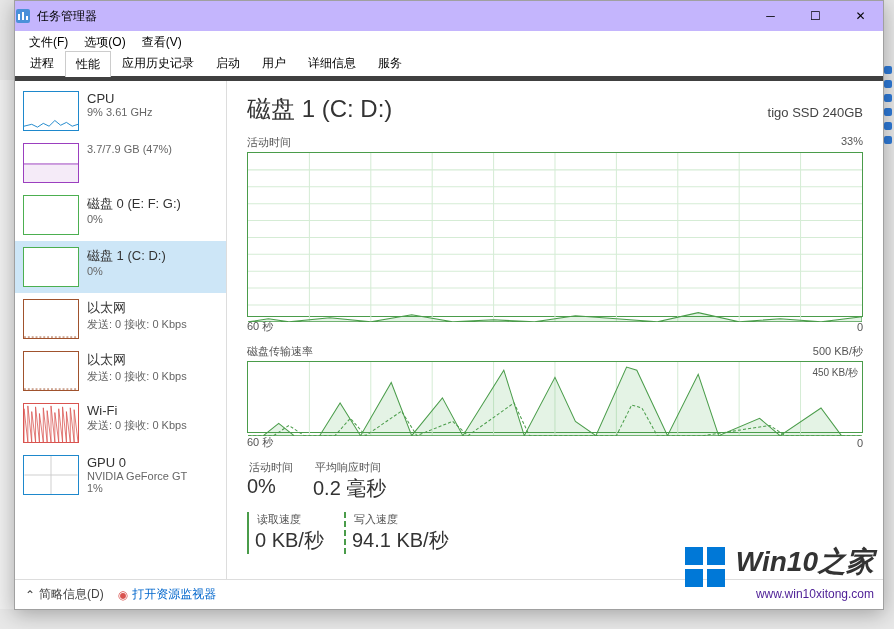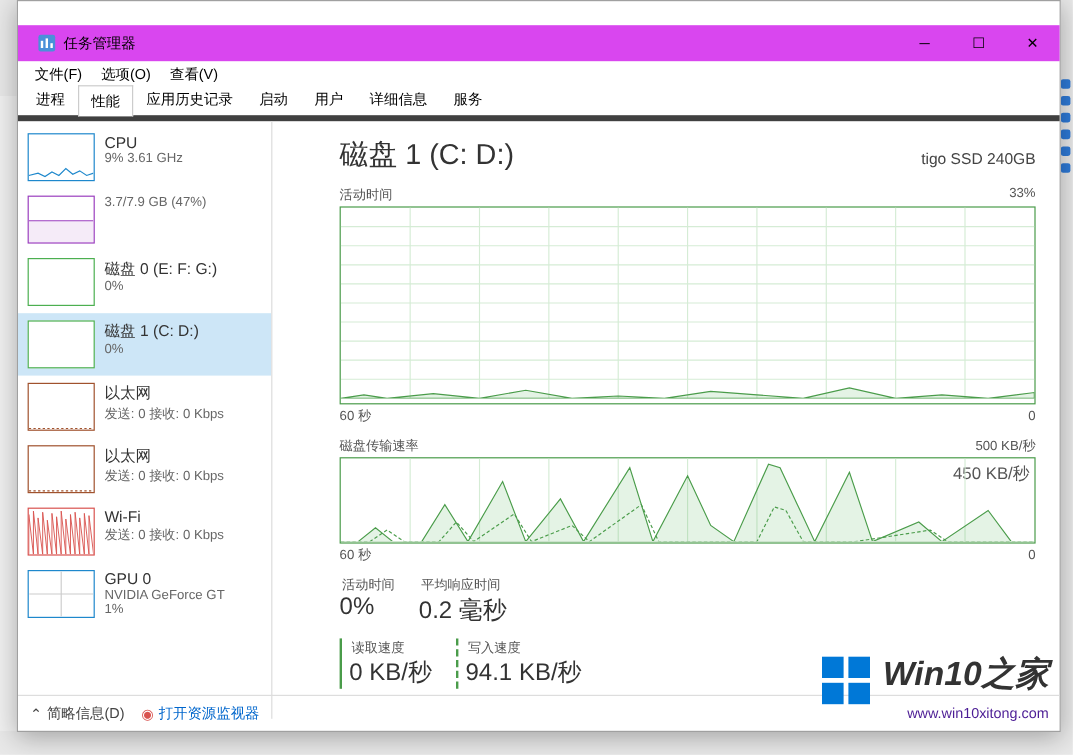--- a/index.html
+++ b/index.html
@@ -1,33 +1,33 @@
 <!DOCTYPE html>
 <html><head>
 <meta charset="utf-8">
 <style>
 * { margin: 0; padding: 0; box-sizing: border-box; font-family: "Microsoft YaHei", "Segoe UI", sans-serif; }
 body { background: #e8e8e8; width: 894px; height: 629px; overflow: hidden; position: relative; }
 
 .window { position: absolute; left: 14px; top: 0; width: 870px; height: 610px; background: #fff; border: 1px solid #a0a0a0; box-shadow: 0 4px 20px rgba(0,0,0,0.3); }
 
-.titlebar { height: 30px; display: flex; align-items: center; padding-left: 16px; background: #d946ef; margin-top: 20px; }
+.titlebar { height: 30px; display: flex; align-items: center; padding-left: 0; background: #c4b5fd; }
 .titlebar-icon { width: 16px; height: 16px; margin-right: 6px; }
 .titlebar-title { font-size: 12px; flex: 1; }
 .titlebar-btns { display: flex; }
 .titlebar-btn { width: 45px; height: 30px; display: flex; align-items: center; justify-content: center; font-size: 12px; cursor: pointer; }
 
 .menubar { height: 22px; display: flex; align-items: center; padding-left: 6px; font-size: 12px; }
 .menubar-item { padding: 2px 8px; cursor: pointer; }
 
 .tabbar { height: 28px; display: flex; align-items: flex-end; border-bottom: 5px solid #404040; padding-left: 4px; font-size: 12px; }
 .tab { padding: 4px 10px; cursor: pointer; border: 1px solid transparent; border-bottom: none; }
 .tab.active { border-color: #ccc; background: #fff; position: relative; top: 1px; }
 
-.content { display: flex; height: calc(100% - 110px); gap: 36px; }
+.content { display: flex; height: calc(100% - 110px); }
 
 .sidebar { width: 212px; border-right: 1px solid #ddd; overflow-y: auto; padding: 4px 0; }
 .sb-item { display: flex; padding: 6px 8px; cursor: pointer; align-items: flex-start; gap: 8px; }
 .sb-item.selected { background: #cde6f7; }
 .sb-thumb { width: 56px; height: 40px; border: 1px solid #888; background: #fff; flex-shrink: 0; position: relative; overflow: hidden; }
 .sb-thumb.cpu { border-color: #1e88cc; }
 .sb-thumb.mem { border-color: #9b3fbf; }
 .sb-thumb.disk { border-color: #4caf50; }
 .sb-thumb.eth { border-color: #a0522d; }
 .sb-thumb.wifi { border-color: #d9534f; }
@@ -43,21 +43,21 @@
 
 .chart-label { display: flex; justify-content: space-between; font-size: 11px; color: #555; margin-bottom: 2px; }
 .chart { border: 1px solid #4a9c4a; height: 165px; background: #fff; position: relative; margin-bottom: 2px; }
 .chart.small { height: 72px; }
 .chart-grid { position: absolute; inset: 0; }
 .chart-grid line { stroke: #d5ecd5; stroke-width: 1; }
 .chart-line { position: absolute; inset: 0; }
 .chart-line polyline { fill: none; stroke: #4a9c4a; stroke-width: 1; }
 .chart-line polygon { fill: rgba(76,175,80,0.15); stroke: #4a9c4a; stroke-width: 1; }
 .chart-foot { display: flex; justify-content: space-between; font-size: 11px; color: #555; margin-bottom: 10px; align-items: center; }
-.chart-ylabel { position: absolute; right: 4px; top: 4px; font-size: 14px; color: #555; }
+.chart-ylabel { position: absolute; right: 4px; top: 4px; font-size: 10px; color: #555; }
 
 .stats { display: flex; gap: 40px; margin-top: 8px; }
 .stat-col { display: flex; flex-direction: column; gap: 10px; }
 .stat-block .stat-label { font-size: 11px; color: #555; border-left: 2px solid transparent;}
 .stat-block .stat-value { font-size: 20px; color: #333; }
 .stat-row { display: flex; gap: 20px; }
 .stat-right { border: 2px solid #d00; padding: 2px 8px; margin-bottom: 4px; display:inline-block;}
 .props { font-size: 11px; color: #444; }
 .props td { padding: 2px 18px 2px 0; }
 

